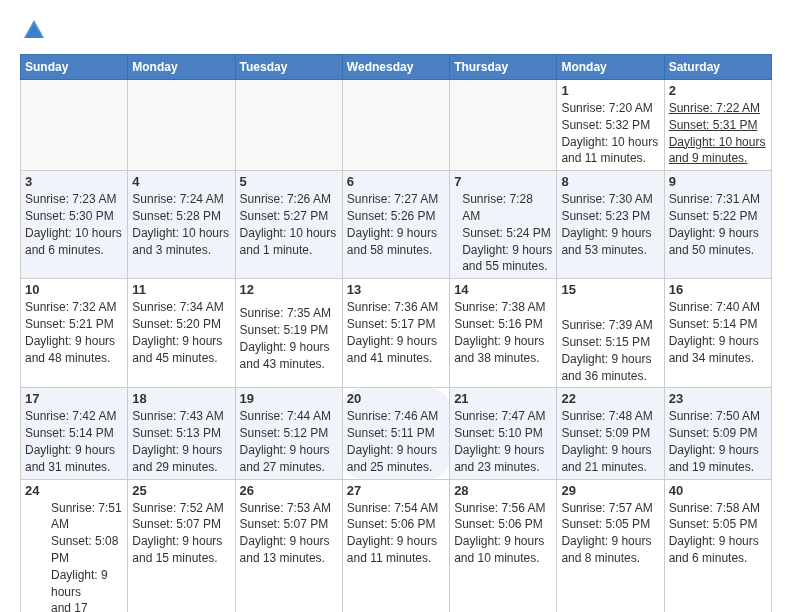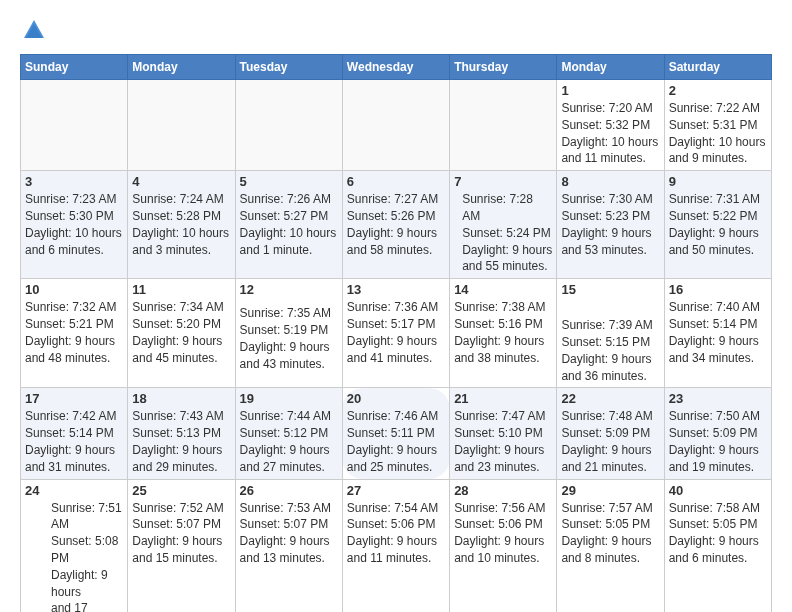--- a/index.html
+++ b/index.html
@@ -132,21 +132,21 @@
           <td class="empty"></td>
           <td>
             <span class="day-num">1</span>
             <div class="day-info" style="white-space: pre-line;">Sunrise: 7:20 AM
 Sunset: 5:32 PM
 Daylight: 10 hours
 and 11 minutes.</div>
           </td>
           <td>
             <span class="day-num">2</span>
-            <div class="day-info" style="white-space: pre-line;">Sunrise: 7:22 AM
+            <div class="day-info" style="white-space: pre-line; text-decoration: underline;">Sunrise: 7:22 AM
 Sunset: 5:31 PM
 Daylight: 10 hours
 and 9 minutes.</div>
           </td>
         </tr>
         <tr>
           <td style="background: rgb(240, 244, 250);">
             <span class="day-num">3</span>
             <div class="day-info" style="white-space: pre-line;">Sunrise: 7:23 AM
 Sunset: 5:30 PM

